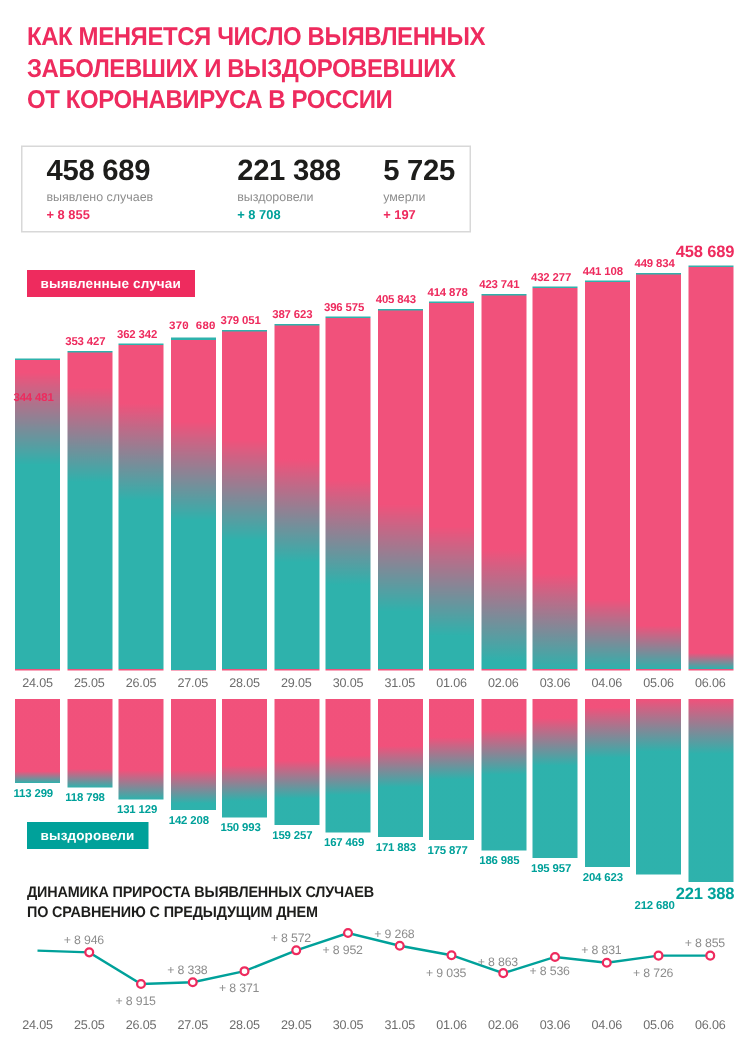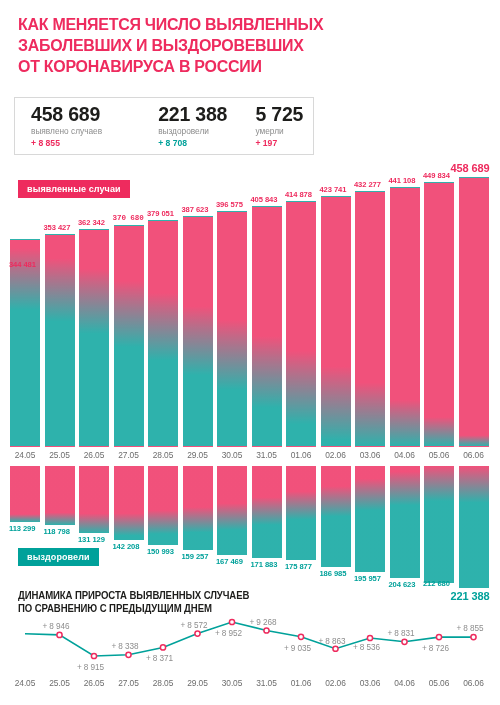--- a/index.html
+++ b/index.html
@@ -246,21 +246,21 @@
         <div class="bar-bot" style="height: 111.763px; background: linear-gradient(rgb(238, 43, 94) 0%, rgb(238, 43, 94) 5%, rgb(0, 161, 154) 35%, rgb(0, 161, 154) 100%); opacity: 0.82;"></div>
       </div>
       <div class="lbl lbl-bot" style="left: 388.5px; top: 579.763px;">204 623</div>
       <div class="col" style="left: 424px; top: 181.807px; height: 265.193px;">
         <div class="bar-top" style="height: 265.193px; background: linear-gradient(rgb(238, 43, 94) 0%, rgb(238, 43, 94) 89%, rgb(0, 161, 154) 100%, rgb(0, 161, 154) 100%); opacity: 0.82;"></div>
       </div>
       <div class="lbl lbl-top" style="left: 423px; top: 170.807px;">449 834</div>
       <div class="col" style="left: 424px; top: 466px; height: 116.683px;">
         <div class="bar-bot" style="height: 116.683px; background: linear-gradient(rgb(238, 43, 94) 0%, rgb(238, 43, 94) 0%, rgb(0, 161, 154) 30%, rgb(0, 161, 154) 100%); opacity: 0.82;"></div>
       </div>
-      <div class="lbl lbl-bot" style="left: 423px; top: 579px;">212 680</div>
+      <div class="lbl lbl-bot" style="left: 423px; top: 599px;">212 680</div>
       <div class="col" style="left: 458.5px; top: 177px; height: 270px;">
         <div class="bar-top" style="height: 270px; background: linear-gradient(rgb(238, 43, 94) 0%, rgb(238, 43, 94) 96%, rgb(0, 161, 154) 100%, rgb(0, 161, 154) 100%); opacity: 0.82;"></div>
       </div>
       <div class="lbl lbl-top lbl-big" style="left: 450.5px; top: 162px;">458 689</div>
       <div class="col" style="left: 458.5px; top: 466px; height: 122px;">
         <div class="bar-bot" style="height: 122px; background: linear-gradient(rgb(238, 43, 94) 0%, rgb(238, 43, 94) 0%, rgb(0, 161, 154) 30%, rgb(0, 161, 154) 100%); opacity: 0.82;"></div>
       </div>
       <div class="lbl lbl-bot lbl-big" style="left: 450.5px; top: 590px;">221 388</div>
     </div>
 

